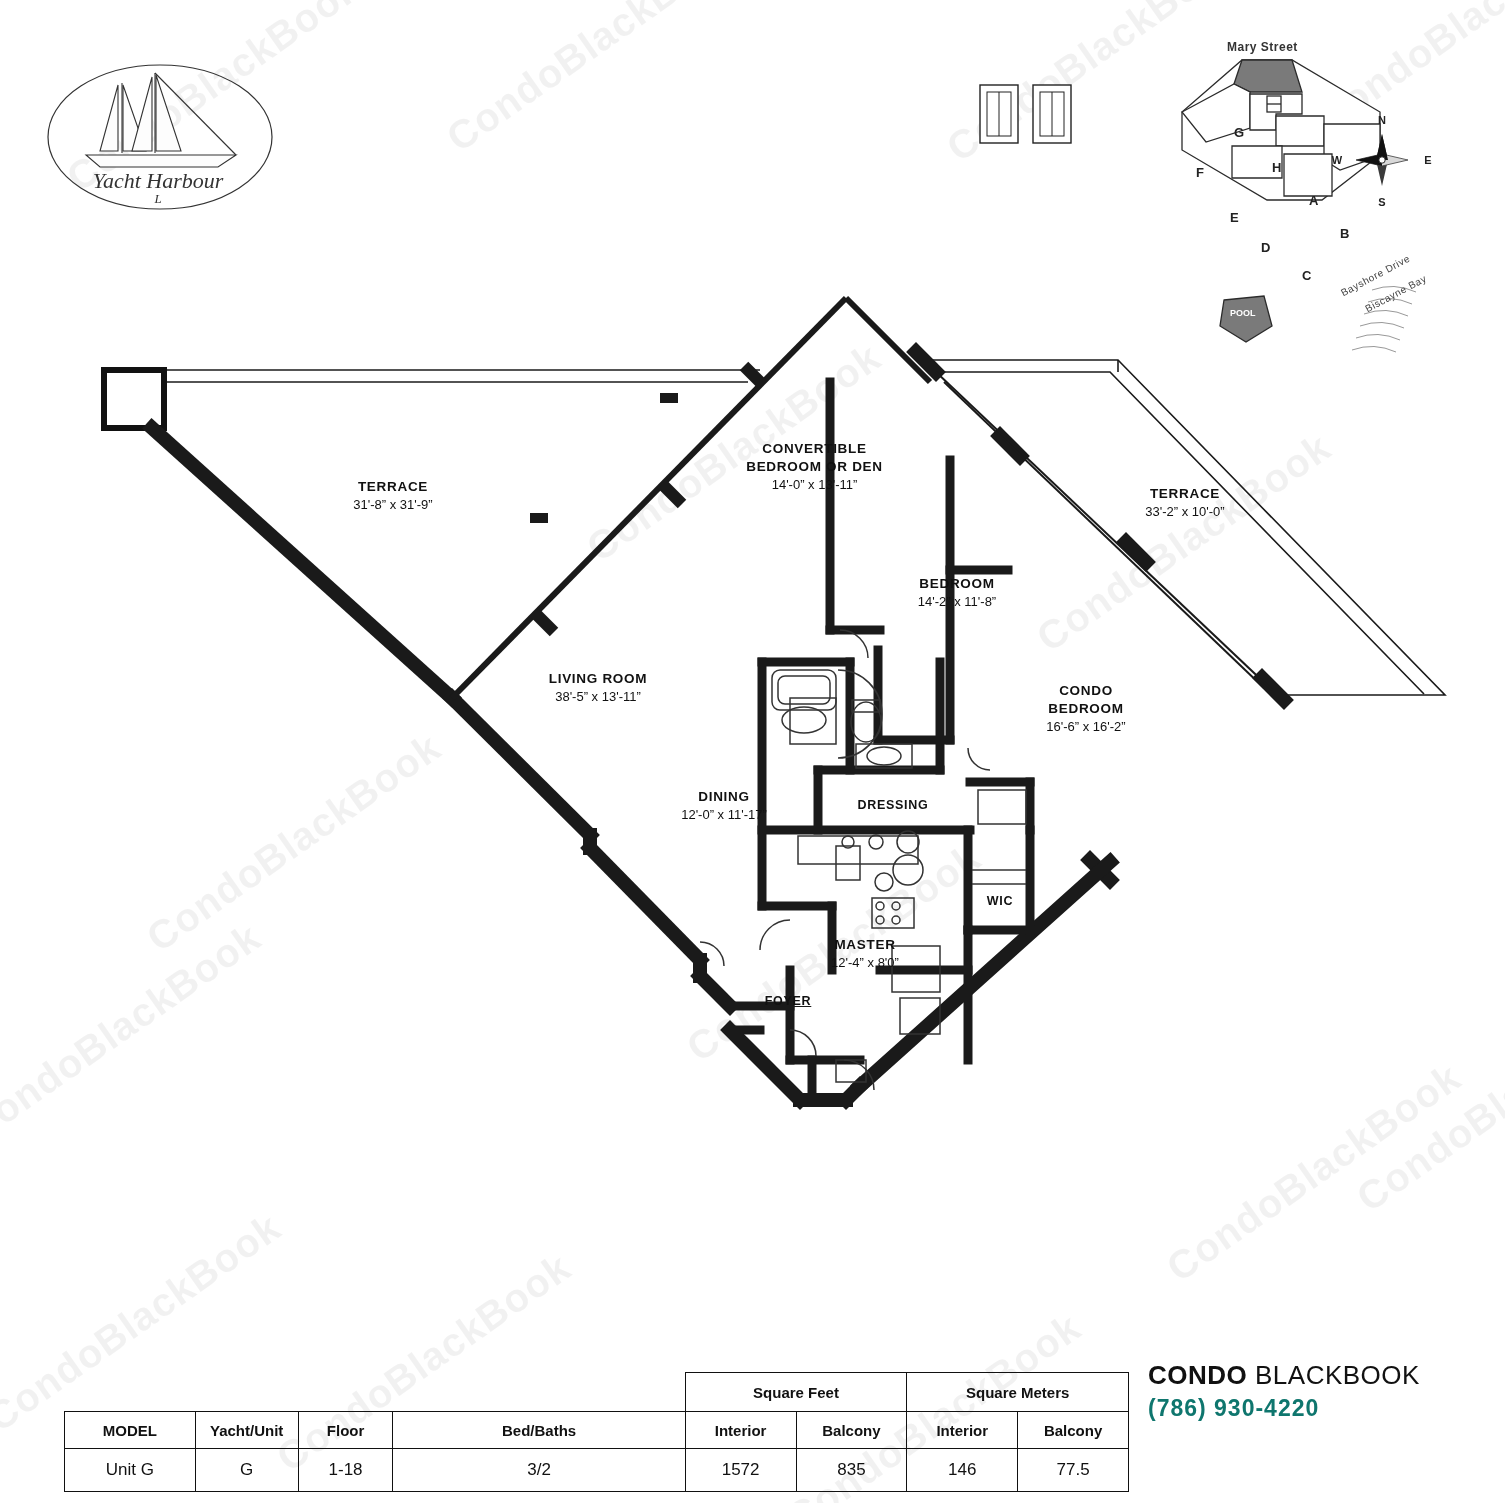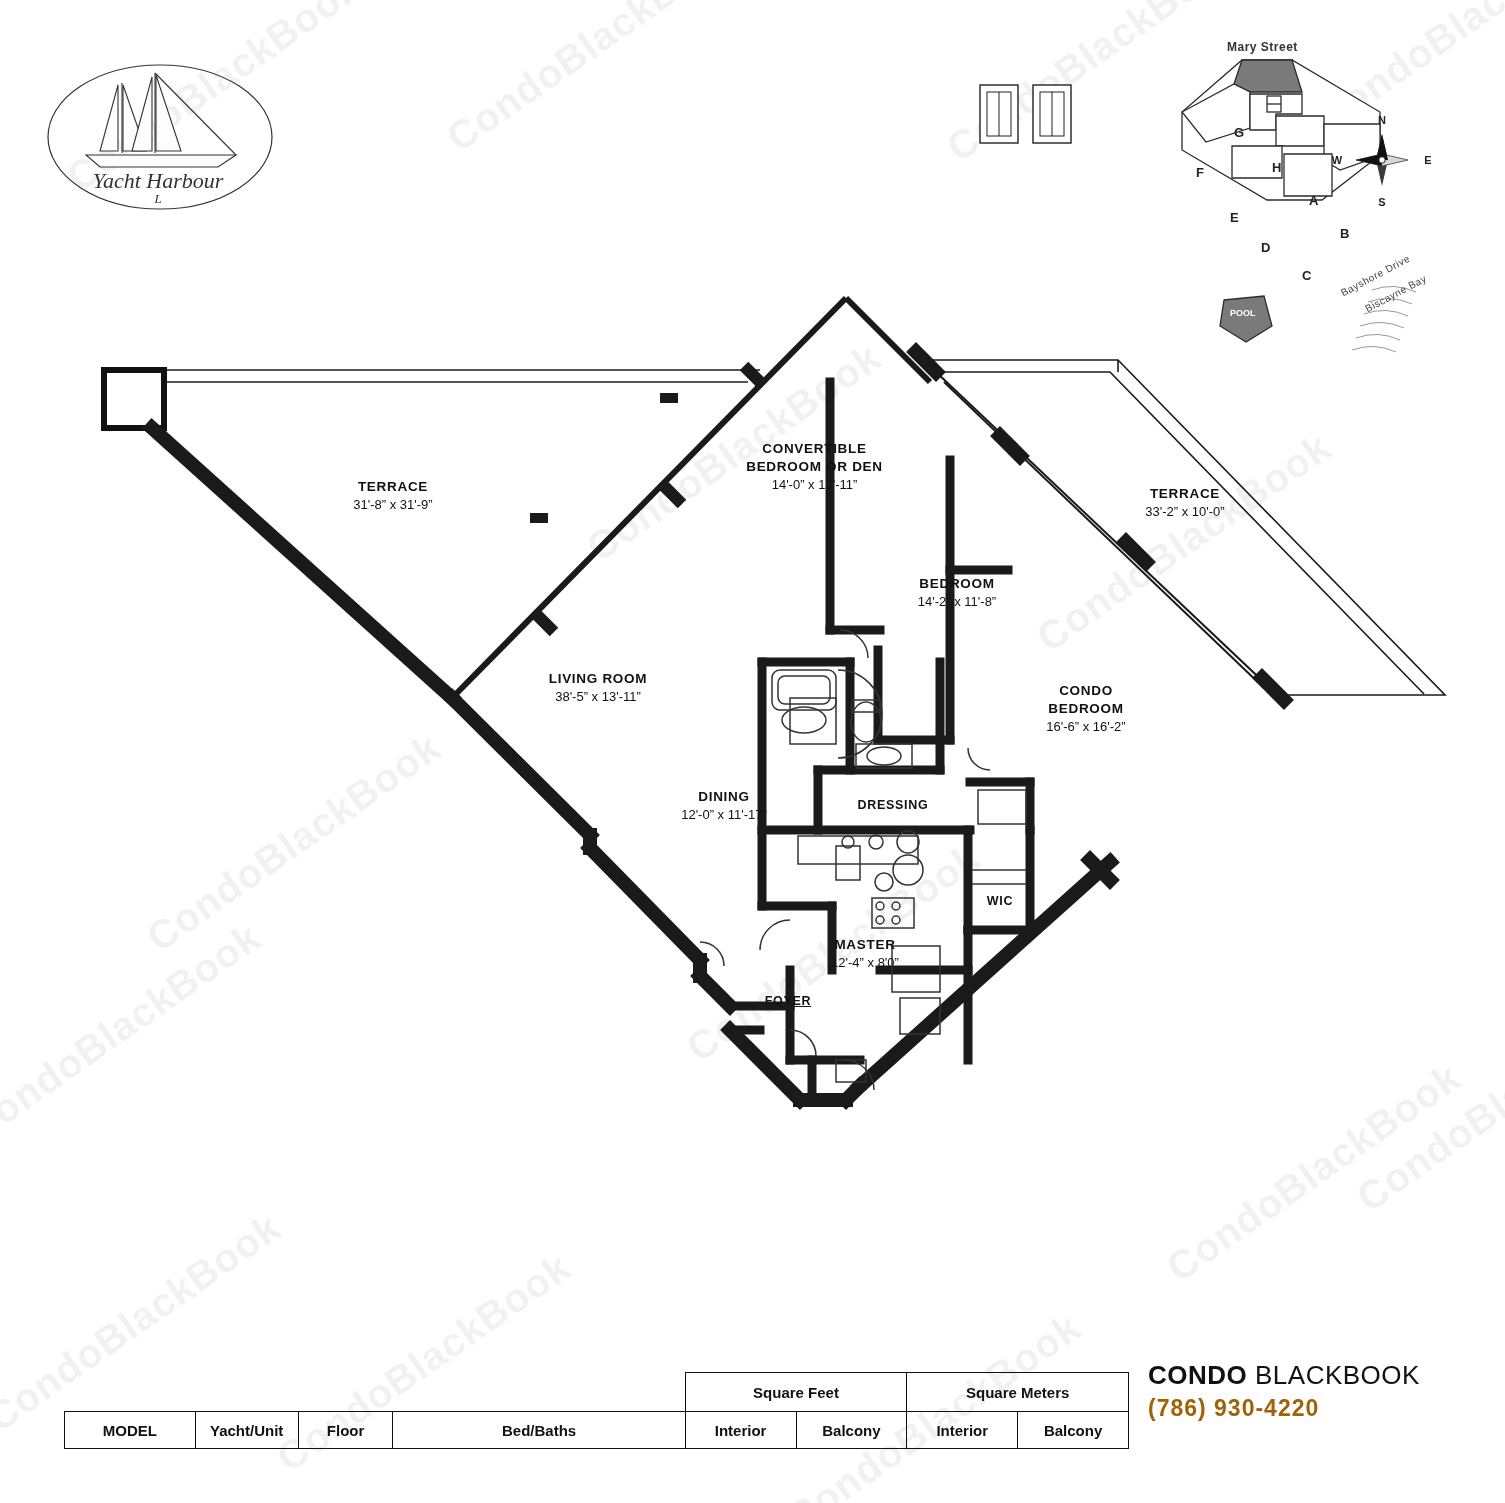--- a/index.html
+++ b/index.html
@@ -44,21 +44,21 @@
   td,th{border:1px solid #111;font-size:15px;text-align:center;font-weight:normal;color:#111;}
   .hdr td{font-weight:bold;height:36px;font-size:15px;}
   .sub td{font-weight:bold;height:34px;}
   .val td{height:40px;font-size:17px;}
   .noborder{border:none !important;}
 
   
   .brand{left:1148px;top:1360px;text-align:left;}
   .brand .b1{font-size:26px;font-weight:bold;letter-spacing:.5px;color:#111;}
   .brand .b1 .light{font-weight:normal;}
-  .brand .b2{font-size:23px;font-weight:bold;letter-spacing:1px;color:#a16207;margin-top:4px;}
+  .brand .b2{font-size:23px;font-weight:bold;letter-spacing:1px;color:#0f766e;margin-top:4px;}
 </style>
 </head>
 <body>
 
 <div class="wm" style="left:40px;top:60px;">CondoBlackBook</div>
 <div class="wm" style="left:420px;top:20px;">CondoBlackBook</div>
 <div class="wm" style="left:920px;top:30px;">CondoBlackBook</div>
 <div class="wm" style="left:1290px;top:0px;">CondoBlackBook</div>
 <div class="wm" style="left:560px;top:430px;">CondoBlackBook</div>
 <div class="wm" style="left:1010px;top:520px;">CondoBlackBook</div>
@@ -381,20 +381,30 @@
     <tr class="sub">
       <td style="width:128px">MODEL</td>
       <td style="width:100px">Yacht/Unit</td>
       <td style="width:92px">Floor</td>
       <td style="width:290px">Bed/Baths</td>
       <td style="width:108px">Interior</td>
       <td style="width:108px">Balcony</td>
       <td style="width:108px">Interior</td>
       <td style="width:108px">Balcony</td>
     </tr>
+    <tr class="val">
+      <td>Unit G</td>
+      <td>G</td>
+      <td>1-18</td>
+      <td>3/2</td>
+      <td>1572</td>
+      <td>835</td>
+      <td>146</td>
+      <td>77.5</td>
+    </tr>
   </tbody>
     </table>
 </div>
 
 <div class="abs brand">
   <div class="b1"><span>CONDO</span><span class="light"> BLACKBOOK</span></div>
   <div class="b2">(786) 930-4220</div>
 </div>
 
 </body></html>

